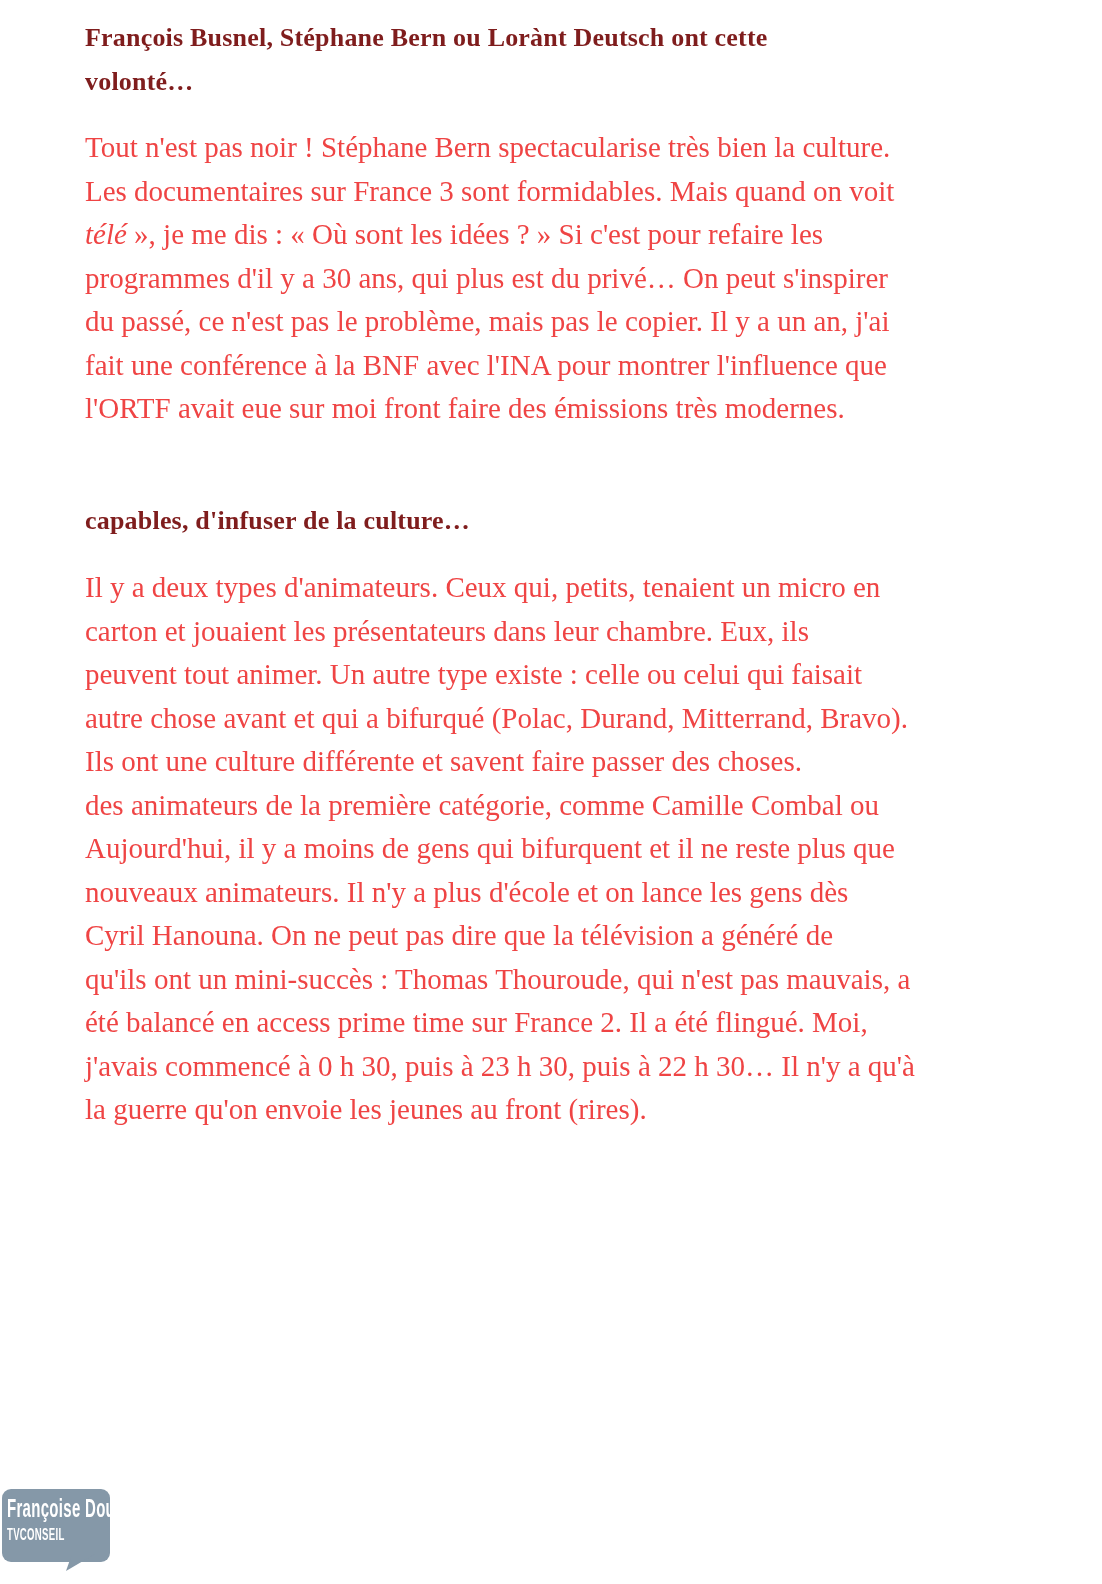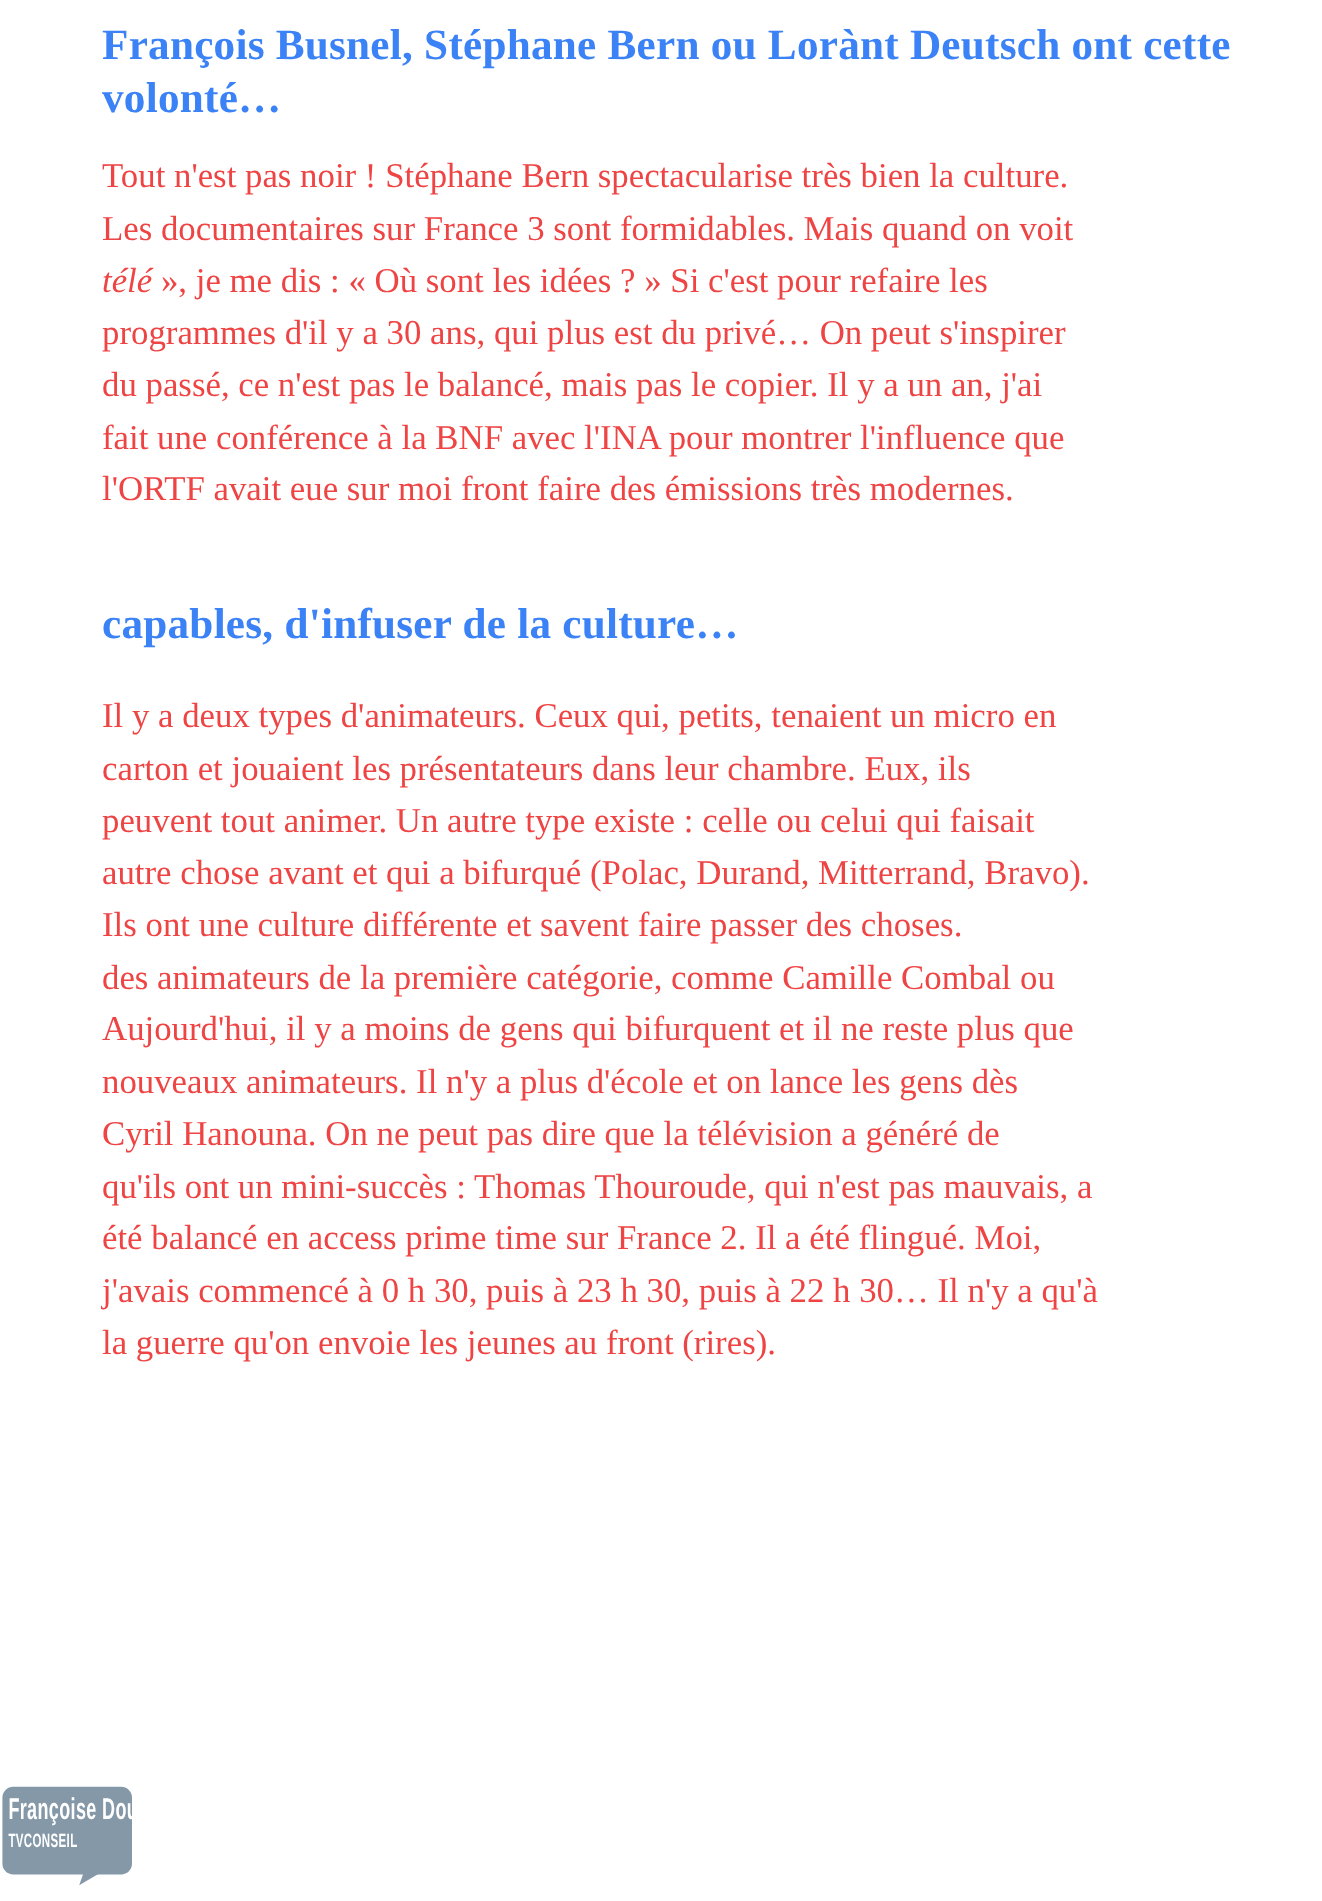--- a/index.html
+++ b/index.html
@@ -10,35 +10,35 @@
     overflow: hidden;
     font-family: "Liberation Serif", "DejaVu Serif", serif;
   }
   .article {
     position: absolute;
     left: 85px; top: 16px;
     width: 990px;
   }
   .heading {
     font-weight: bold;
-    font-size: 36px;
+    font-size: 26px;
     line-height: 43.5px;
-    color: #3b82f6;
+    color: #7f1d1d;
     letter-spacing: 0.2px;
   }
   .para {
     font-size: 29px;
     line-height: 43.5px;
     color: #ef4444;
   }
   .heading .tline, .para .tline { white-space: nowrap; }
   .it { font-style: italic; }
   #para1 { margin-top: 23px; }
   #heading2 { margin-top: 68px; }
-  #para2 { margin-top: 34px; }
+  #para2 { margin-top: 24px; }
 
   
   .logo {
     position: absolute;
     left: 0; top: 1489px;
     width: 140px; height: 95px; padding-left: 44px;
   }
   .logo-bubble {
     position: absolute;
     left: 2px; top: 0;
@@ -84,21 +84,21 @@
   <div id="heading1" class="heading">
       <div class="tline"><span>François Busnel, Stéphane Bern ou Lorànt Deutsch ont cette</span></div>
       <div class="tline"><span>volonté…</span></div>
     </div>
 
   <div id="para1" class="para">
       <div class="tline"><span>Tout n'est pas noir ! Stéphane Bern spectacularise très bien la culture.</span></div>
       <div class="tline"><span>Les documentaires sur France 3 sont formidables. Mais quand on voit</span></div>
       <div class="tline"><span class="it">télé</span><span> », je me dis : « Où sont les idées ? » Si c'est pour refaire les</span></div>
       <div class="tline"><span>programmes d'il y a 30 ans, qui plus est du privé… On peut s'inspirer</span></div>
-      <div class="tline"><span>du passé, ce n'est pas le balancé, mais pas le copier. Il y a un an, j'ai</span></div>
+      <div class="tline"><span>du passé, ce n'est pas le problème, mais pas le copier. Il y a un an, j'ai</span></div>
       <div class="tline"><span>fait une conférence à la BNF avec l'INA pour montrer l'influence que</span></div>
       <div class="tline"><span>l'ORTF avait eue sur moi front faire des émissions très modernes.</span></div>
     </div>
 
   <div id="heading2" class="heading">
       <div class="tline"><span>capables, d'infuser de la culture…</span></div>
     </div>
 
   <div id="para2" class="para">
       <div class="tline"><span>Il y a deux types d'animateurs. Ceux qui, petits, tenaient un micro en</span></div>

